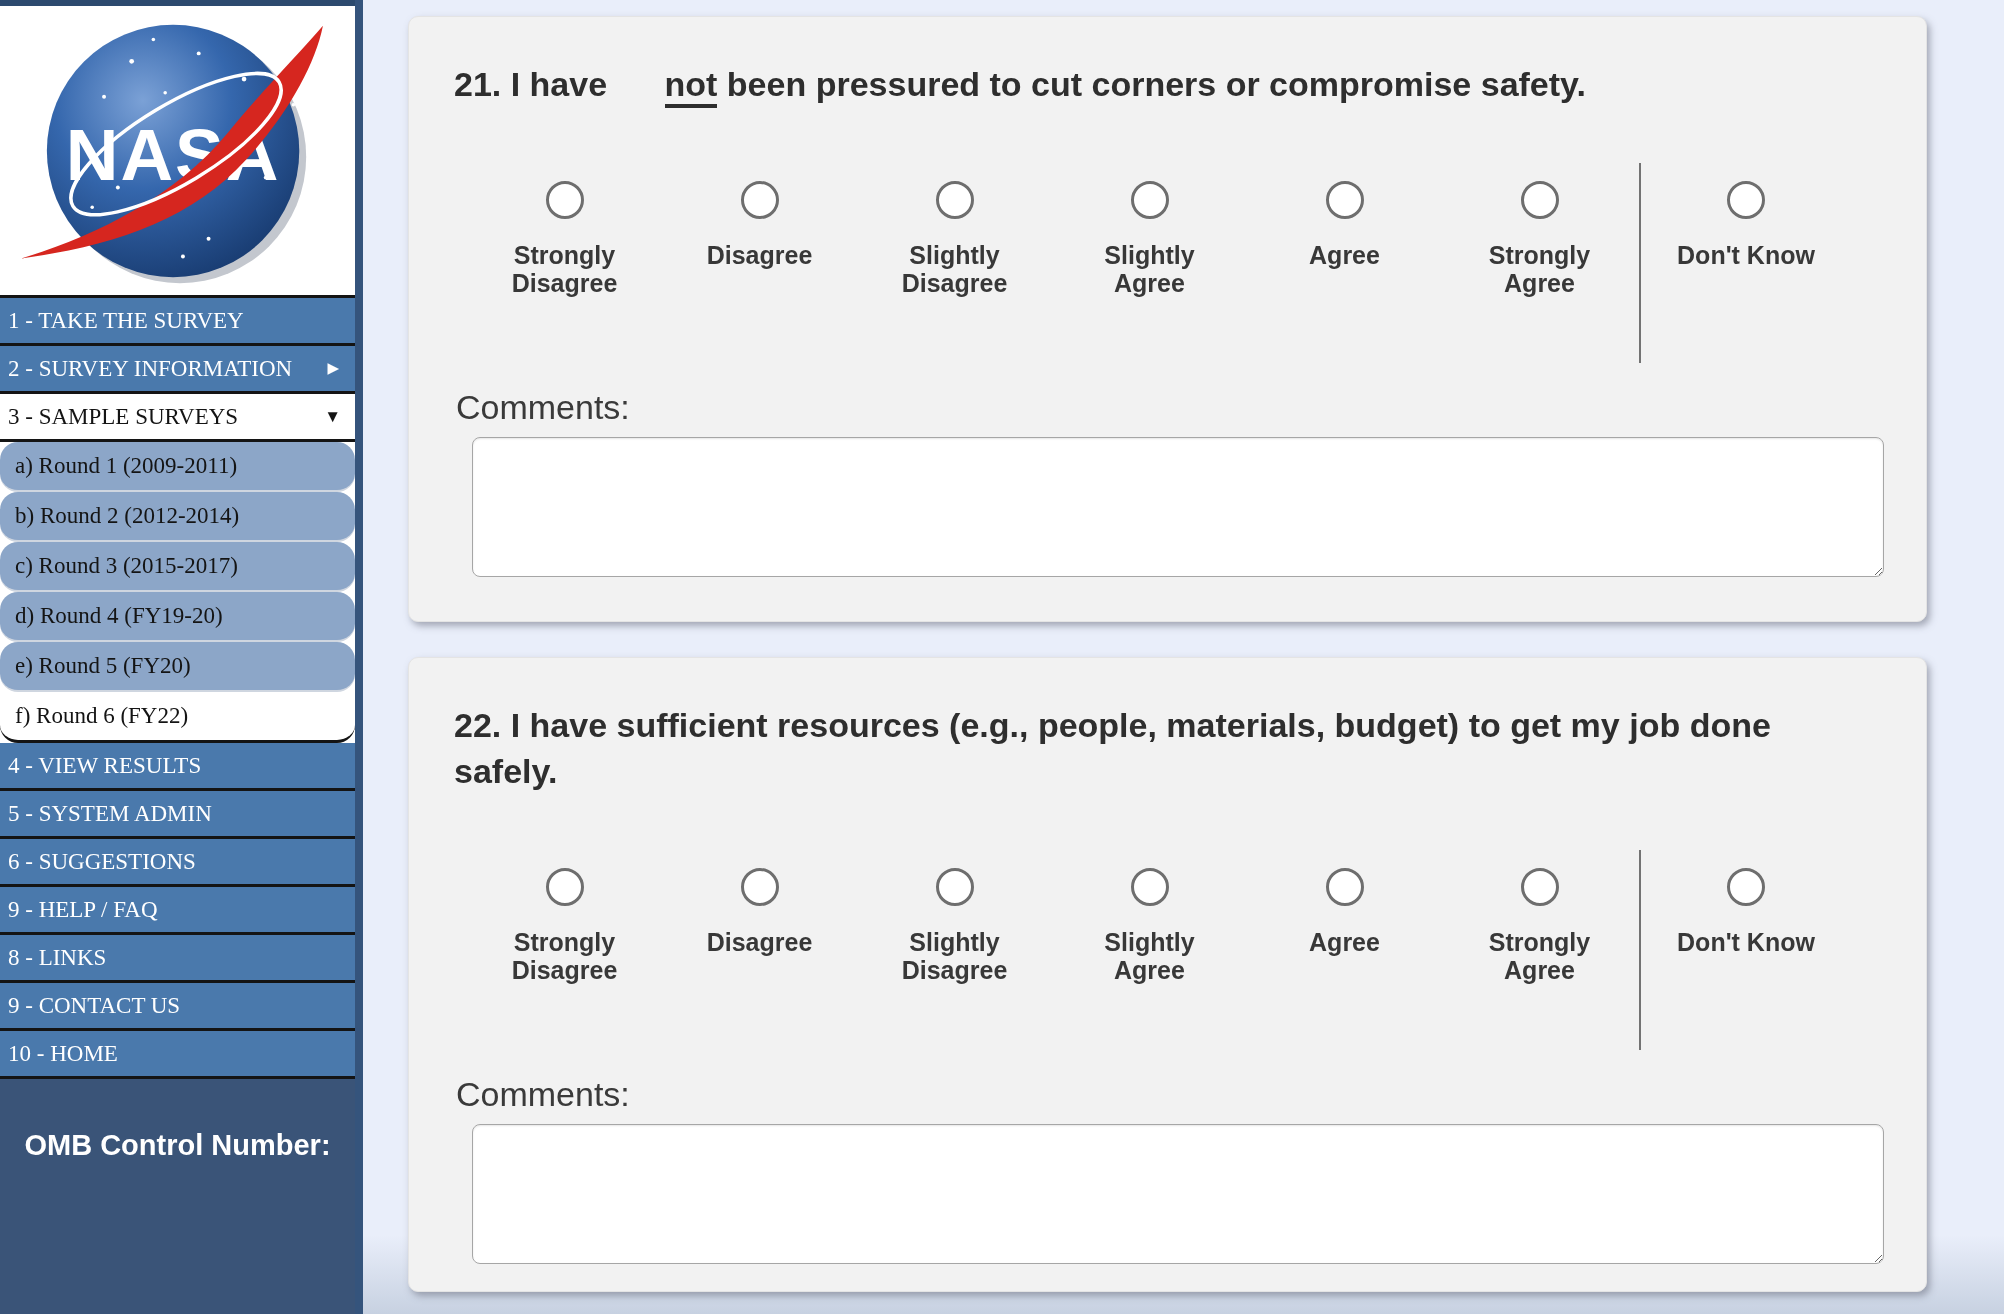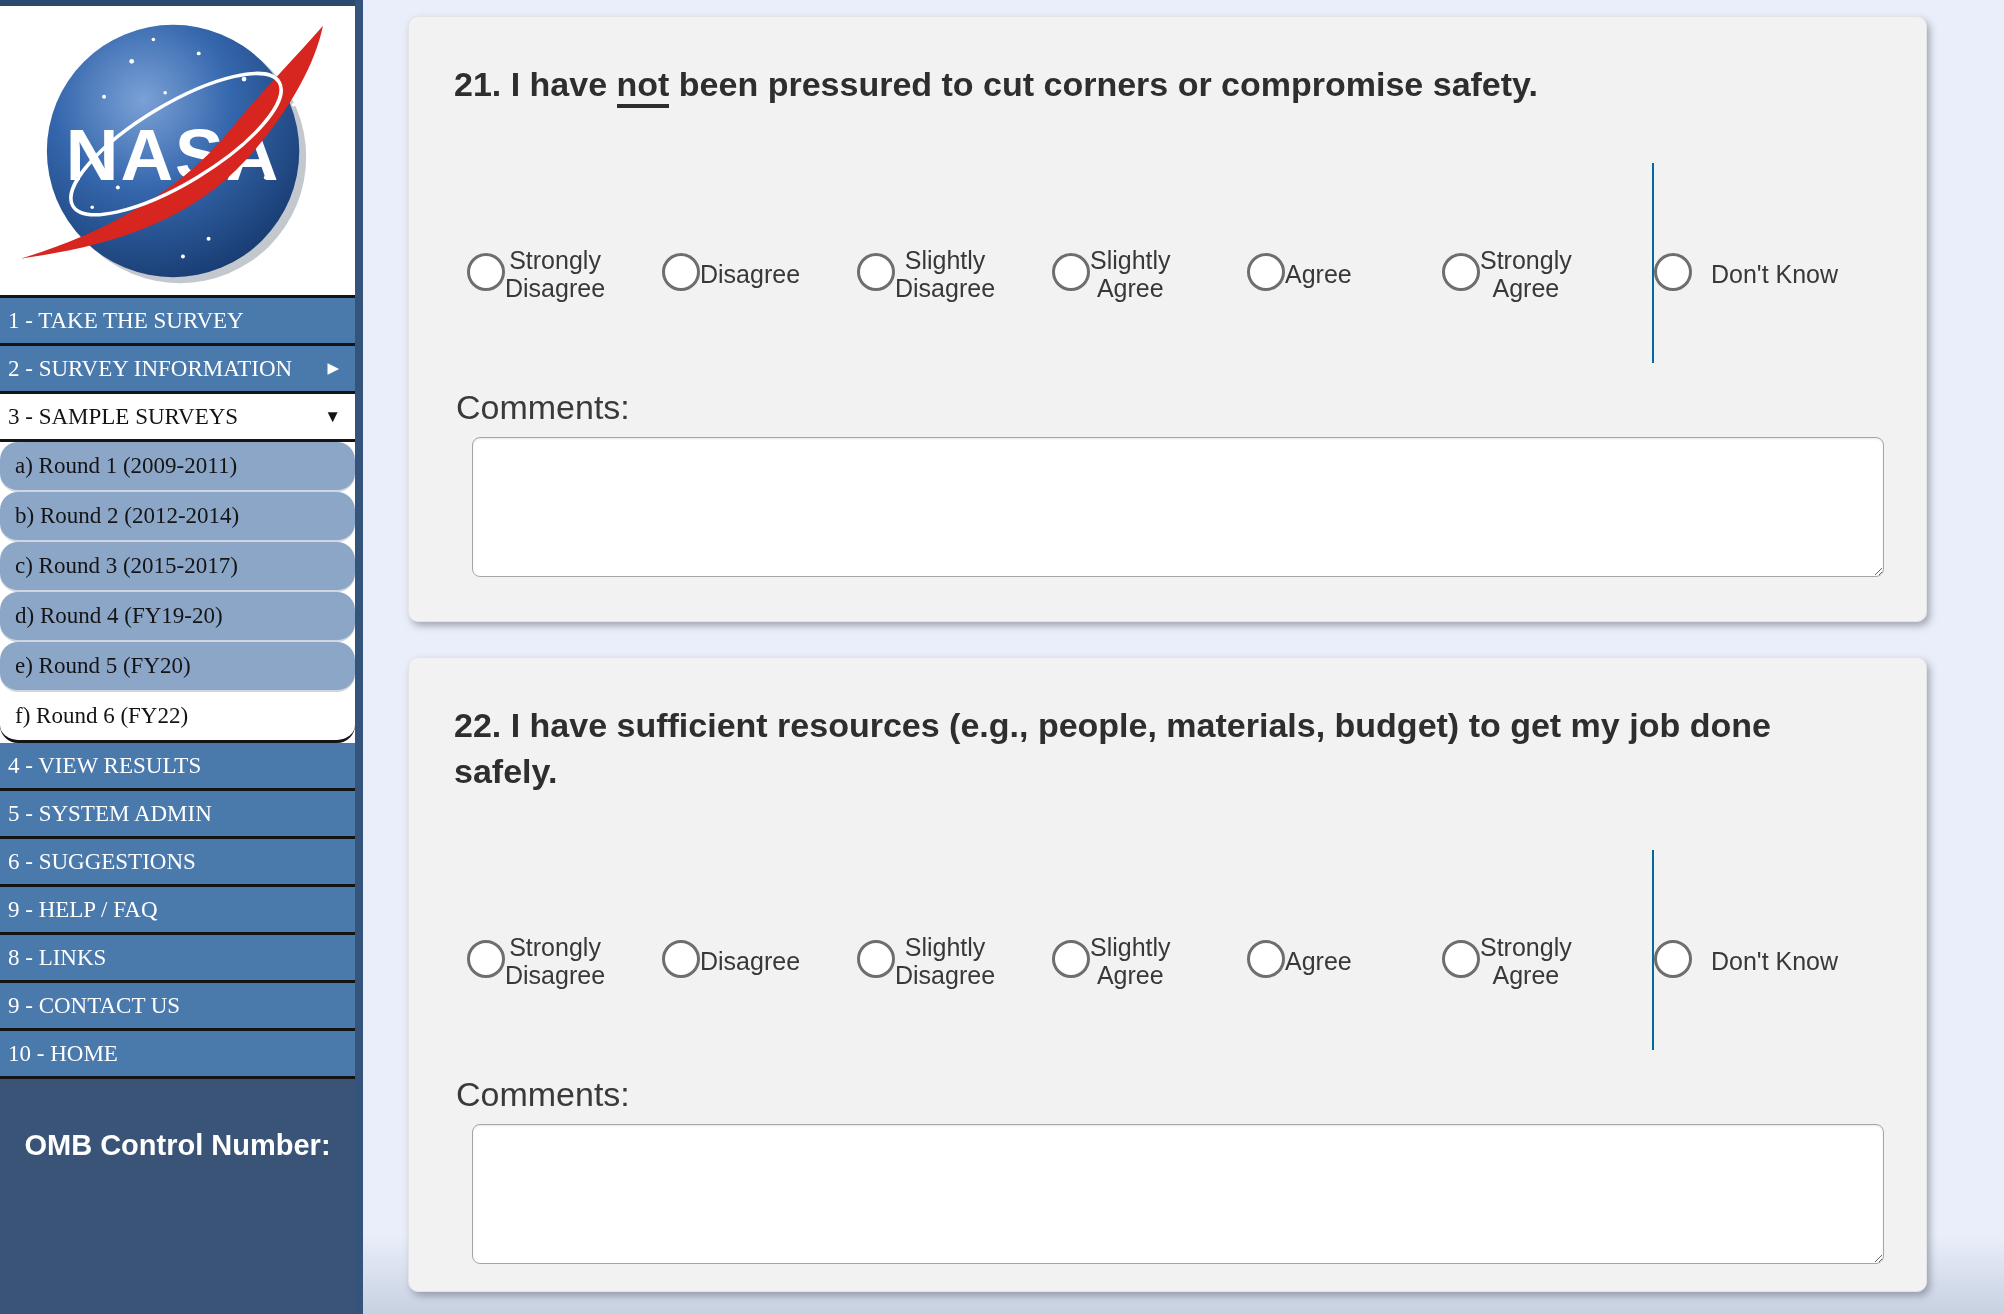--- a/index.html
+++ b/index.html
@@ -71,32 +71,31 @@
     box-shadow:3px 4px 7px rgba(96,100,115,0.5);
     padding:44px 45px 0 45px;
     overflow:hidden;
   }
   .card.q21{height:606px;}
   .card.q22{height:635px;margin-top:35px;}
   .q-title{
     font-size:34px;font-weight:bold;color:#2e2e2e;
     line-height:46px;padding-right:10px;
   }
-  .q-title .u{border-bottom:4px solid #2e2e2e;padding-bottom:1px;}
+  .q-title .u{border-bottom:4px solid #2e2e2e;padding-bottom:1px;margin-left:48px;}
   .options-row{
     display:flex;align-items:stretch;
     height:200px;margin-top:56px;margin-left:13px;
   }
   .opt-col{
-    width:195px;display:flex;align-items:center;
+    width:195px;display:flex;flex-direction:column;align-items:center;font-weight:bold;
   }
   .opt-col.separated{
-    width:210px;margin-left:15px;
-    border-left:2px solid #0369a1;
-    gap:19px;
+    width:210px;margin-left:2px;
+    border-left:2px solid #737373;
   }
   .radio{
     width:38px;height:38px;margin-top:18px;
     border:3px solid #6e6e6e;border-radius:50%;
     background:#ffffff;box-sizing:border-box;
     cursor:pointer;
   }
   .opt-label{
     margin-top:22px;
     font-size:25px;line-height:28px;color:#383838;

